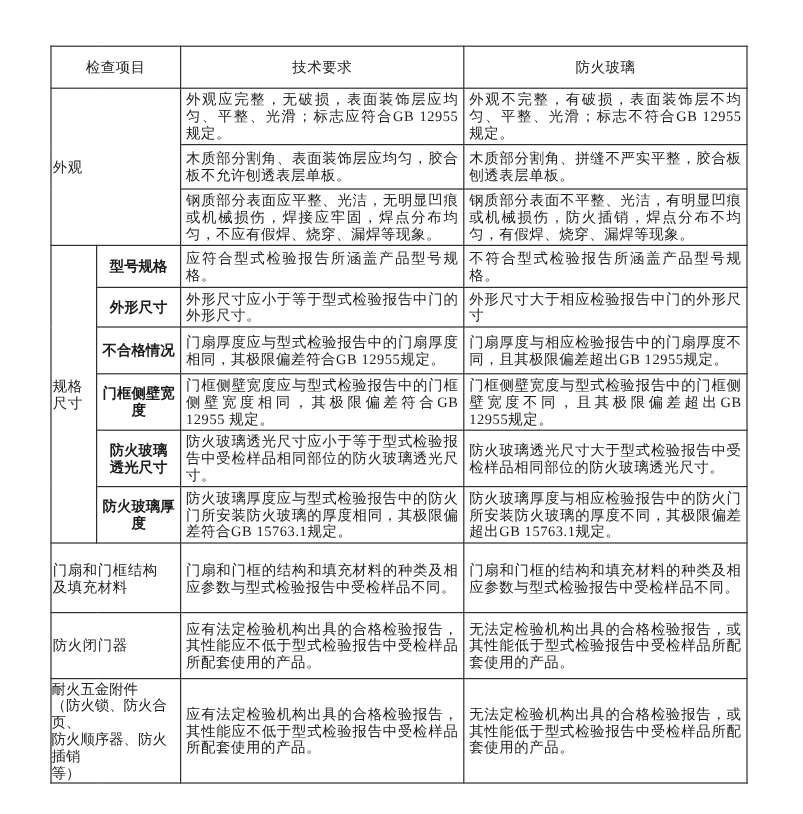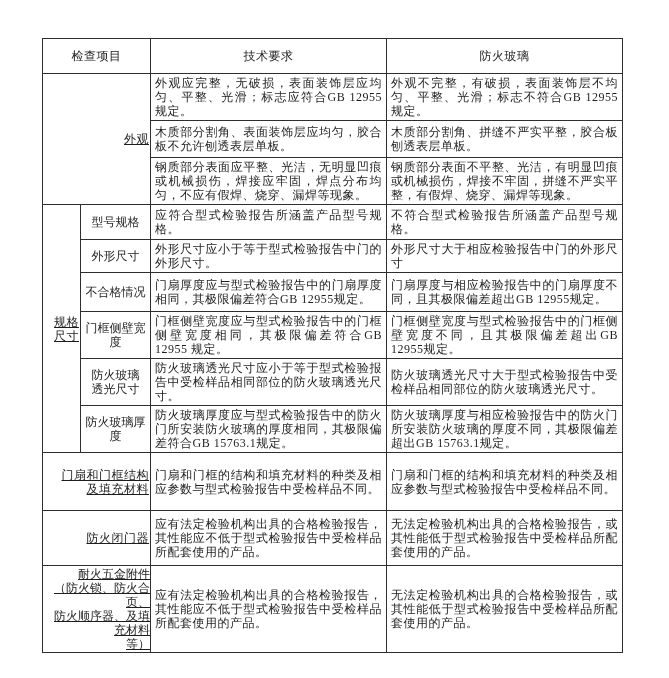--- a/index.html
+++ b/index.html
@@ -22,32 +22,32 @@
     table-layout: fixed;
   }
   table.insp td {
     border: 1px solid #2e2e2e;
     vertical-align: middle;
     font-size: 12px;
     line-height: 14px;
     overflow: hidden;
   }
   td.lbl {
-    text-align: right;
+    text-align: left;
     white-space: pre-line;
     padding: 1px 1px;
     letter-spacing: 0.5px;
-    text-decoration: underline;
   }
   td.sublbl {
     text-align: center;
     white-space: pre-line;
     padding: 1px 0;
     font-size: 11px;
     letter-spacing: 0;
+    font-weight: bold;
   }
   td.hardware {
     font-size: 10.5px;
     letter-spacing: 0;
     padding: 1px 0;
   }
   td.txt {
     text-align: justify;
     padding: 2px 4px;
     letter-spacing: 0.5px;
@@ -80,21 +80,21 @@
     <td class="lbl" colspan="2" rowspan="3">外观</td>
     <td class="txt">外观应完整，无破损，表面装饰层应均匀、平整、光滑；标志应符合GB 12955规定。</td>
     <td class="txt">外观不完整，有破损，表面装饰层不均匀、平整、光滑；标志不符合GB 12955规定。</td>
   </tr>
   <tr style="height:37px">
     <td class="txt">木质部分割角、表面装饰层应均匀，胶合板不允许刨透表层单板。</td>
     <td class="txt">木质部分割角、拼缝不严实平整，胶合板刨透表层单板。</td>
   </tr>
   <tr style="height:47px">
     <td class="txt">钢质部分表面应平整、光洁，无明显凹痕或机械损伤，焊接应牢固，焊点分布均匀，不应有假焊、烧穿、漏焊等现象。</td>
-    <td class="txt">钢质部分表面不平整、光洁，有明显凹痕或机械损伤，焊接不牢固，拼缝不严实平整，有假焊、烧穿、漏焊等现象。</td>
+    <td class="txt">钢质部分表面不平整、光洁，有明显凹痕或机械损伤，防火插销，焊点分布不均匀，有假焊、烧穿、漏焊等现象。</td>
   </tr>
 
   <tr style="height:35px">
     <td class="lbl" rowspan="6">规格
 尺寸</td>
     <td class="sublbl">型号规格</td>
     <td class="txt">应符合型式检验报告所涵盖产品型号规格。</td>
     <td class="txt">不符合型式检验报告所涵盖产品型号规格。</td>
   </tr>
   <tr style="height:31px">
@@ -133,19 +133,19 @@
 
   <tr style="height:55px">
     <td class="lbl" colspan="2">防火闭门器</td>
     <td class="txt">应有法定检验机构出具的合格检验报告，其性能应不低于型式检验报告中受检样品所配套使用的产品。</td>
     <td class="txt">无法定检验机构出具的合格检验报告，或其性能低于型式检验报告中受检样品所配套使用的产品。</td>
   </tr>
 
   <tr style="height:68px">
     <td class="lbl hardware" colspan="2">耐火五金附件
 （防火锁、防火合页、
-防火顺序器、及填充材料
+防火顺序器、防火插销
 等）</td>
     <td class="txt">应有法定检验机构出具的合格检验报告，其性能应不低于型式检验报告中受检样品所配套使用的产品。</td>
     <td class="txt">无法定检验机构出具的合格检验报告，或其性能低于型式检验报告中受检样品所配套使用的产品。</td>
   </tr>
 </tbody>
   </table>
 
 </body></html>

